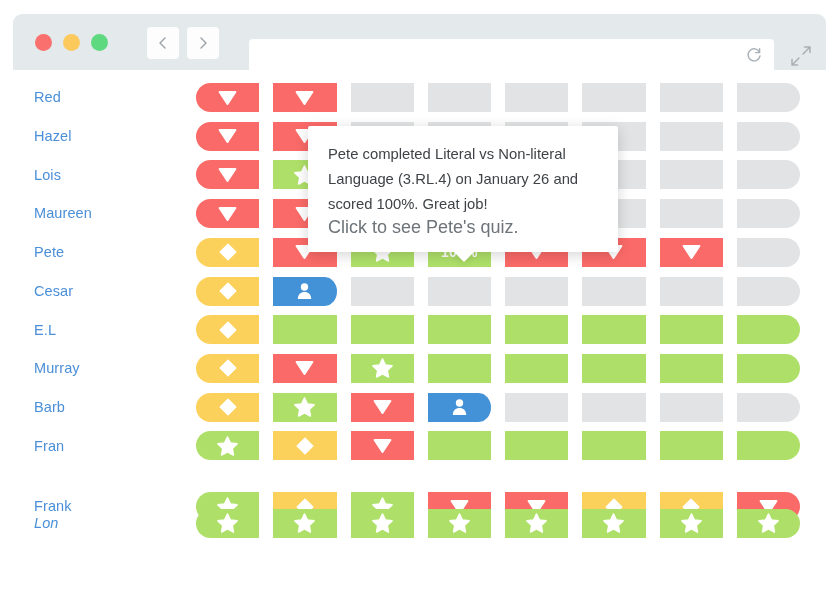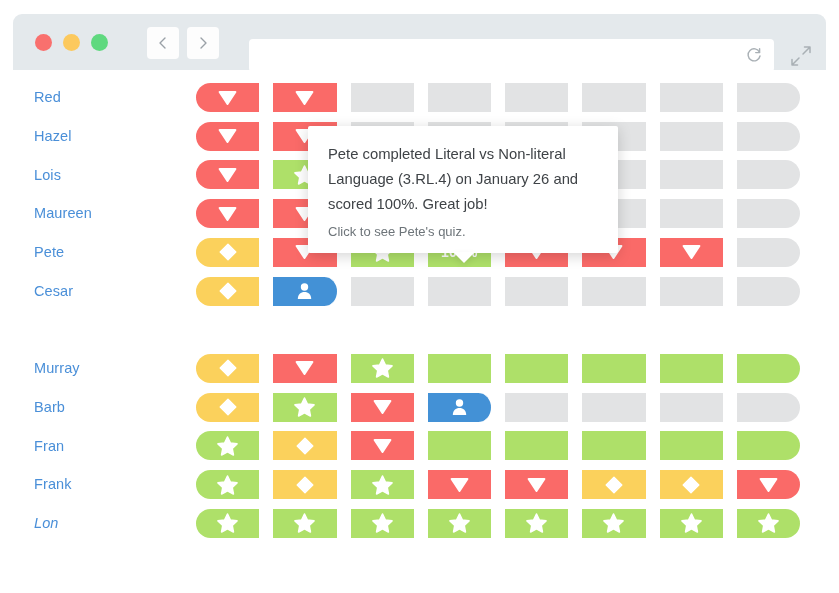--- a/index.html
+++ b/index.html
@@ -166,22 +166,21 @@
     padding: 16px 20px 14px 20px;
     box-sizing: border-box;
     z-index: 50;
   }
   .tooltip-main {
     font-size: 14.8px;
     line-height: 25px;
     color: #3f4347;
   }
   .tooltip-sub {
-    margin-top: 7px;
-    font-size: 13px;
+    font-size: 18px;
     color: #6d7479;
   }
   .tooltip-arrow {
     position: absolute;
     left: 145px;
     bottom: -10px;
     width: 0;
     height: 0;
     border-left: 11px solid transparent;
     border-right: 11px solid transparent;
@@ -378,20 +377,37 @@
           </svg>
         </div>
         <div class="cell c-gray"></div>
         <div class="cell c-gray"></div>
         <div class="cell c-gray"></div>
         <div class="cell c-gray"></div>
         <div class="cell c-gray"></div>
         <div class="cell c-gray"></div>
       </div>
     </div>
+    <div class="row" style="top: 232.2px;">
+      <div class="name">E.L</div>
+      <div class="cells">
+        <div class="cell c-yellow">
+          <svg class="glyph" width="18" height="18" viewBox="0 0 18 18">
+            <path d="M9 1.2 L16.8 9 L9 16.8 L1.2 9 Z" fill="#ffffff" stroke="#ffffff" stroke-width="1.4" stroke-linejoin="round"></path>
+          </svg>
+        </div>
+        <div class="cell c-green"></div>
+        <div class="cell c-green"></div>
+        <div class="cell c-green"></div>
+        <div class="cell c-green"></div>
+        <div class="cell c-green"></div>
+        <div class="cell c-green"></div>
+        <div class="cell c-green"></div>
+      </div>
+    </div>
     <div class="row" style="top: 309.6px;">
       <div class="name">Barb</div>
       <div class="cells">
         <div class="cell c-yellow">
           <svg class="glyph" width="18" height="18" viewBox="0 0 18 18">
             <path d="M9 1.2 L16.8 9 L9 16.8 L1.2 9 Z" fill="#ffffff" stroke="#ffffff" stroke-width="1.4" stroke-linejoin="round"></path>
           </svg>
         </div>
         <div class="cell c-green">
           <svg class="glyph" width="21" height="20" viewBox="0 0 21 20">
@@ -458,21 +474,21 @@
             <path d="M1.6 2 L17.4 2 L9.5 14 Z" fill="#ffffff" stroke="#ffffff" stroke-width="2" stroke-linejoin="round"></path>
           </svg>
         </div>
         <div class="cell c-green"></div>
         <div class="cell c-green"></div>
         <div class="cell c-green"></div>
         <div class="cell c-green"></div>
         <div class="cell c-green"></div>
       </div>
     </div>
-    <div class="row" style="top: 387px;">
+    <div class="row" style="top: 409px;">
       <div class="name">Frank</div>
       <div class="cells">
         <div class="cell c-green">
           <svg class="glyph" width="21" height="20" viewBox="0 0 21 20">
             <path d="M10.5 1 L13.4 7 L20 7.9 L15.2 12.5 L16.4 19 L10.5 15.9 L4.6 19 L5.8 12.5 L1 7.9 L7.6 7 Z" fill="#ffffff" stroke="#ffffff" stroke-width="1.6" stroke-linejoin="round"></path>
           </svg>
         </div>
         <div class="cell c-yellow">
           <svg class="glyph" width="18" height="18" viewBox="0 0 18 18">
             <path d="M9 1.2 L16.8 9 L9 16.8 L1.2 9 Z" fill="#ffffff" stroke="#ffffff" stroke-width="1.4" stroke-linejoin="round"></path>

